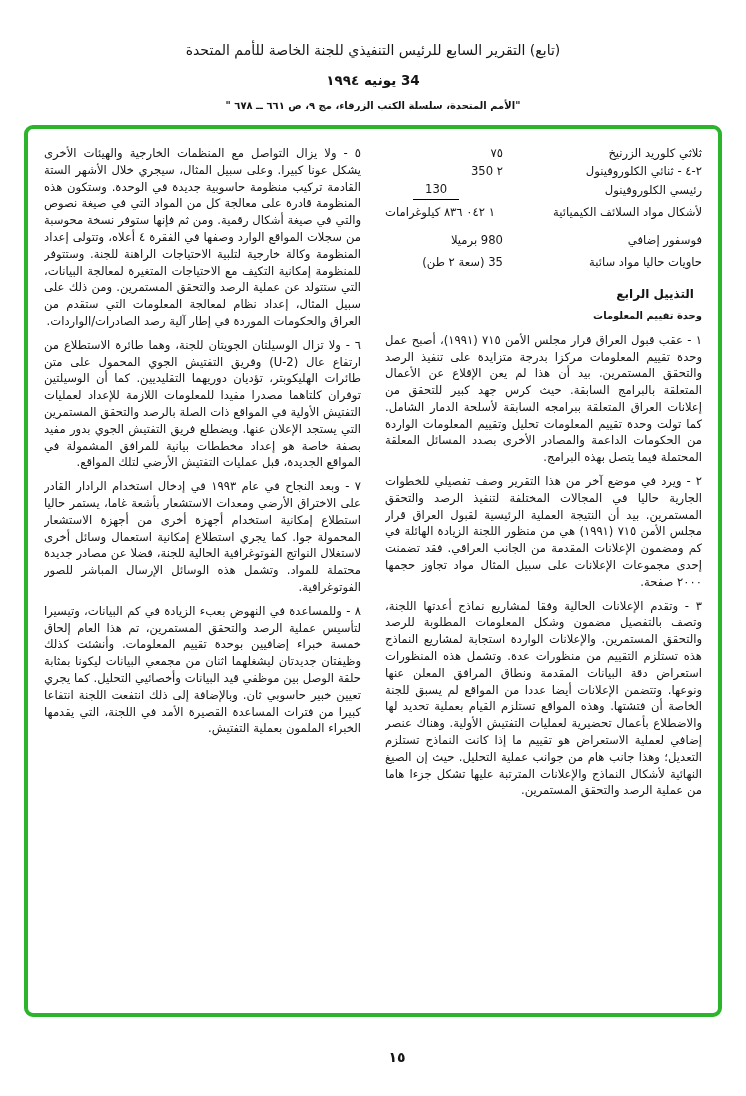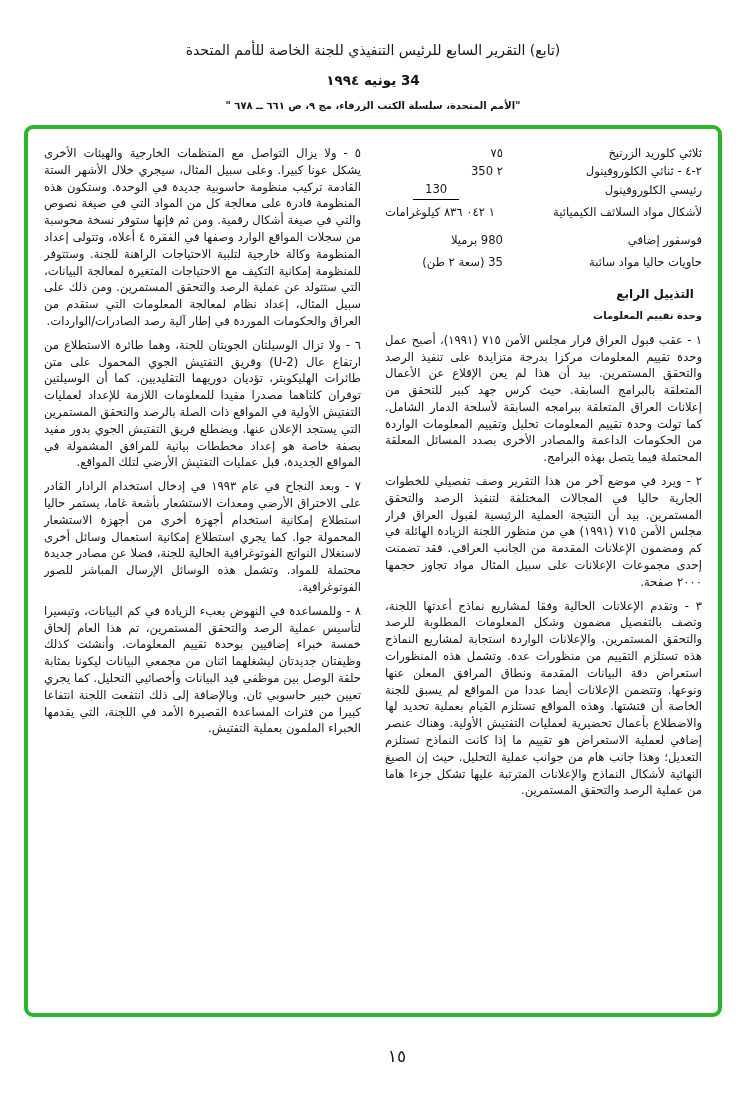--- a/index.html
+++ b/index.html
@@ -53,21 +53,21 @@
 
   .sec-heading { font-size: 12px; font-weight: bold; margin: 10px 8px 6px 0; }
   .sec-subheading { font-size: 10px; font-weight: bold; margin: 0 0 8px 0; }
 
   .page-footer {
     position: absolute;
     bottom: 30px;
     left: 0; right: 0;
     text-align: center;
   }
-  .page-number { font-size: 17px; font-weight: normal; margin-left: 48px; }
+  .page-number { font-size: 14px; font-weight: bold; margin-left: 48px; }
 </style>
 </head>
 <body>
 
 <div class="page">
 
   <header class="doc-header">
     <div class="doc-title">(تابع) التقرير السابع للرئيس التنفيذي للجنة الخاصة للأمم المتحدة</div>
     <div class="doc-date">34 يونيه ١٩٩٤</div>
     <div class="doc-source">"الأمم المتحدة، سلسلة الكتب الزرقاء، مج ٩، ص ٦٦١ ــ ٦٧٨ "</div>

